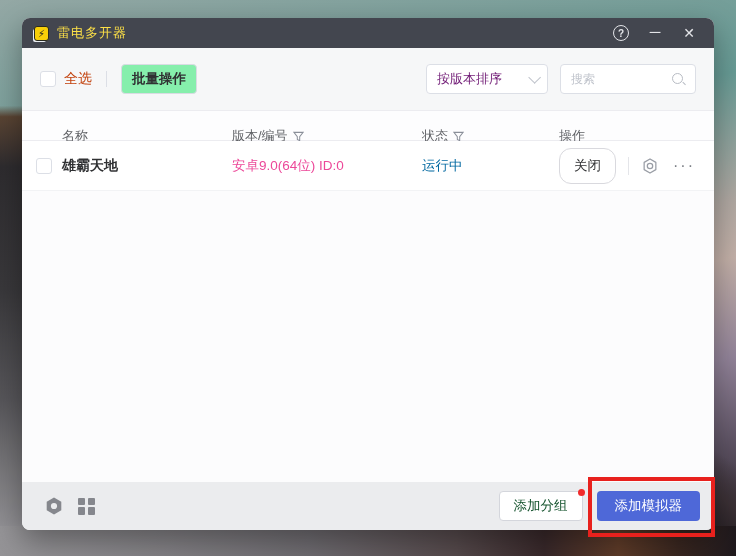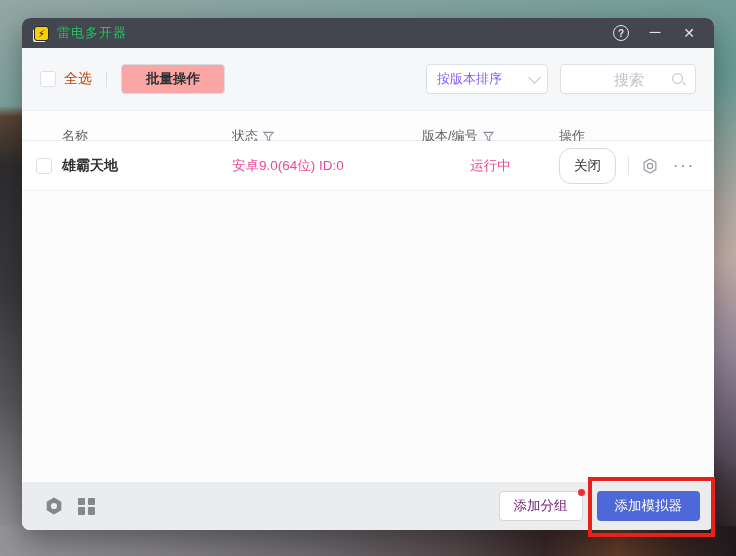--- a/index.html
+++ b/index.html
@@ -30,21 +30,21 @@
   .titlebar {
     height: 30px; background: #43464f; display: flex; align-items: center;
     padding: 0 10px 0 12px; flex: 0 0 auto;
   }
   .app-icon {
     width: 15px; height: 15px; background: #f8cf08; border: 1px solid #2b2b20;
     border-radius: 3px; box-shadow: -2px 2px 0 -1px #e9edf2;
     display: flex; align-items: center; justify-content: center;
     font-size: 10px; color: #222; margin-right: 8px;
   }
-  .title-text { color: #22c55e; font-size: 13px; letter-spacing: 1px; text-align: right; }
+  .title-text { color: #fde047; font-size: 13px; letter-spacing: 1px; text-align: right; }
   .titlebar-spacer { flex: 1; }
   .tb-btn {
     width: 30px; height: 30px; display: flex; align-items: center; justify-content: center;
     color: #e3e4e8; font-size: 14px; cursor: pointer; margin-left: 4px;
   }
   .help-circle {
     width: 16px; height: 16px; border: 1.3px solid #e3e4e8; border-radius: 50%;
     display: flex; align-items: center; justify-content: center; font-size: 10px; font-weight: bold;
   }
   .min-glyph { font-size: 15px; transform: translateY(-2px); }
@@ -55,53 +55,53 @@
     height: 62px; background: #f6f7f8; display: flex; align-items: center;
     padding: 0 18px; flex: 0 0 auto;
   }
   .checkbox {
     width: 16px; height: 16px; background: #fff; border: 1px solid #dcdfe6;
     border-radius: 3px; flex: 0 0 auto;
   }
   .toolbar .label { font-size: 14px; color: #c2410c; margin: 0 0 0 8px; }
   .v-divider { width: 1px; height: 16px; background: #dcdfe6; margin: 0 14px; }
   .btn-plain {
-    height: 30px; background: #fca5a5; border: 1px solid #d9dce3; border-radius: 4px;
-    font-size: 13.5px; color: #303133; padding: 0 24px; cursor: pointer;
+    height: 30px; background: #86efac; border: 1px solid #d9dce3; border-radius: 4px;
+    font-size: 13.5px; color: #303133; padding: 0 10px; cursor: pointer;
     font-family: inherit; font-weight: 600;
   }
   .toolbar-right { margin-left: auto; display: flex; align-items: center; gap: 12px; }
   .select-box {
     width: 122px; height: 30px; background: #fff; border: 1px solid #dcdfe6; border-radius: 4px;
     display: flex; align-items: center; padding: 0 10px; cursor: pointer;
   }
-  .select-box .sel-text { font-size: 13px; color: #8b5cf6; flex: 1; }
+  .select-box .sel-text { font-size: 13px; color: #701a75; flex: 1; }
   .chev { width: 9px; height: 9px; border-right: 1.5px solid #c0c4cc; border-bottom: 1.5px solid #c0c4cc; transform: rotate(45deg) translateY(-3px); }
   .search-box {
     width: 136px; height: 30px; background: #fff; border: 1px solid #dcdfe6; border-radius: 4px;
     display: flex; align-items: center; padding: 0 10px;
   }
   .search-box input {
-    border: none; outline: none; flex: 1; min-width: 0; font-size: 15px; color: #303133;
-    font-family: inherit; background: transparent; margin-left: 43px;
+    border: none; outline: none; flex: 1; min-width: 0; font-size: 12px; color: #303133;
+    font-family: inherit; background: transparent;
   }
   .search-box input::placeholder { color: #c0c4cc; }
   .mag-icon { width: 14px; height: 14px; position: relative; flex: 0 0 auto; }
   .mag-icon::before { content: ""; position: absolute; left: 1px; top: 1px; width: 9px; height: 9px; border: 1.4px solid #b8bcc4; border-radius: 50%; }
   .mag-icon::after { content: ""; position: absolute; left: 10.5px; top: 10.5px; width: 4px; height: 1.4px; background: #b8bcc4; transform: rotate(45deg); }
 
   
   .grid-row { display: grid; grid-template-columns: 26px 170px 190px 137px 1fr; align-items: center; padding-left: 14px; }
   .thead { height: 31px; border-top: 1px solid #ececf0; border-bottom: 1px solid #ececf0; background: #fdfdfe; flex: 0 0 auto; }
   .thead .hcell { font-size: 13px; color: #606266; display: flex; align-items: center; gap: 5px; margin-top: 16px; }
   .funnel { width: 11px; height: 11px; }
   .trow { height: 50px; border-bottom: 1px solid #f2f3f5; background: #fff; flex: 0 0 auto; }
   .cell-name { font-size: 14px; color: #303133; font-weight: 600; }
   .cell-version { font-size: 13.5px; color: #ec4899; }
-  .cell-status { font-size: 13.5px; color: #ec4899; text-align: center; }
+  .cell-status { font-size: 13.5px; color: #0369a1; }
   .cell-action { display: flex; align-items: center; }
   .btn-close-row {
     width: 57px; height: 36px; background: #fff; border: 1px solid #d9d9de; border-radius: 12px;
     font-size: 13.5px; color: #303133; cursor: pointer; font-family: inherit;
   }
   .row-divider { width: 1px; height: 18px; background: #e4e5e9; margin: 0 12px; }
   .hex-icon { width: 18px; height: 18px; cursor: pointer; }
   .more-dots { font-size: 16px; color: #7d8087; letter-spacing: 2px; margin-left: 14px; cursor: pointer; line-height: 10px; }
 
   .empty-area { flex: 1; background: #fcfcfd; }
@@ -110,21 +110,21 @@
   .bottombar {
     height: 48px; background: #ebecee; display: flex; align-items: center;
     padding: 0 14px 0 22px; flex: 0 0 auto; gap: 14px;
   }
   .hex-filled { width: 20px; height: 20px; cursor: pointer; }
   .grid-icon { width: 17px; height: 17px; display: grid; grid-template-columns: 1fr 1fr; gap: 2.5px; cursor: pointer; }
   .grid-icon span { background: #85878d; border-radius: 1px; }
   .bottombar-spacer { flex: 1; }
   .btn-add-group {
     position: relative; height: 30px; background: #fff; border: 1px solid #d4d6dc; border-radius: 4px;
-    font-size: 13.5px; color: #701a75; padding: 0 14px; cursor: pointer; font-family: inherit;
+    font-size: 13.5px; color: #14532d; padding: 0 14px; cursor: pointer; font-family: inherit;
   }
   .red-dot { position: absolute; right: -3px; top: -3px; width: 7px; height: 7px; background: #f12b2b; border-radius: 50%; }
   .btn-primary {
     height: 30px; background: #4e68d8; border: none; border-radius: 4px;
     font-size: 13.5px; color: #fff; padding: 0 18px; cursor: pointer; font-family: inherit;
   }
 
   
   .annotation-box {
     position: absolute; left: 588px; top: 477px; width: 127px; height: 60px;
@@ -169,27 +169,27 @@
       </div>
     </div>
   </div>
 
   <div class="grid-row thead">
     <div></div>
     <div class="hcell">
       <span>名称</span>
     </div>
     <div class="hcell">
-      <span>状态</span>
+      <span>版本/编号</span>
       <svg class="funnel" viewBox="0 0 12 12">
         <path d="M1 1.5 H11 L7.3 6.2 V10.5 L4.7 9.2 V6.2 Z" fill="none" stroke="#8a8f99" stroke-width="1.1"></path>
       </svg>
     </div>
     <div class="hcell">
-      <span>版本/编号</span>
+      <span>状态</span>
       <svg class="funnel" viewBox="0 0 12 12">
         <path d="M1 1.5 H11 L7.3 6.2 V10.5 L4.7 9.2 V6.2 Z" fill="none" stroke="#8a8f99" stroke-width="1.1"></path>
       </svg>
     </div>
     <div class="hcell">
       <span>操作</span>
     </div>
   </div>
 
   <div class="grid-row trow">

